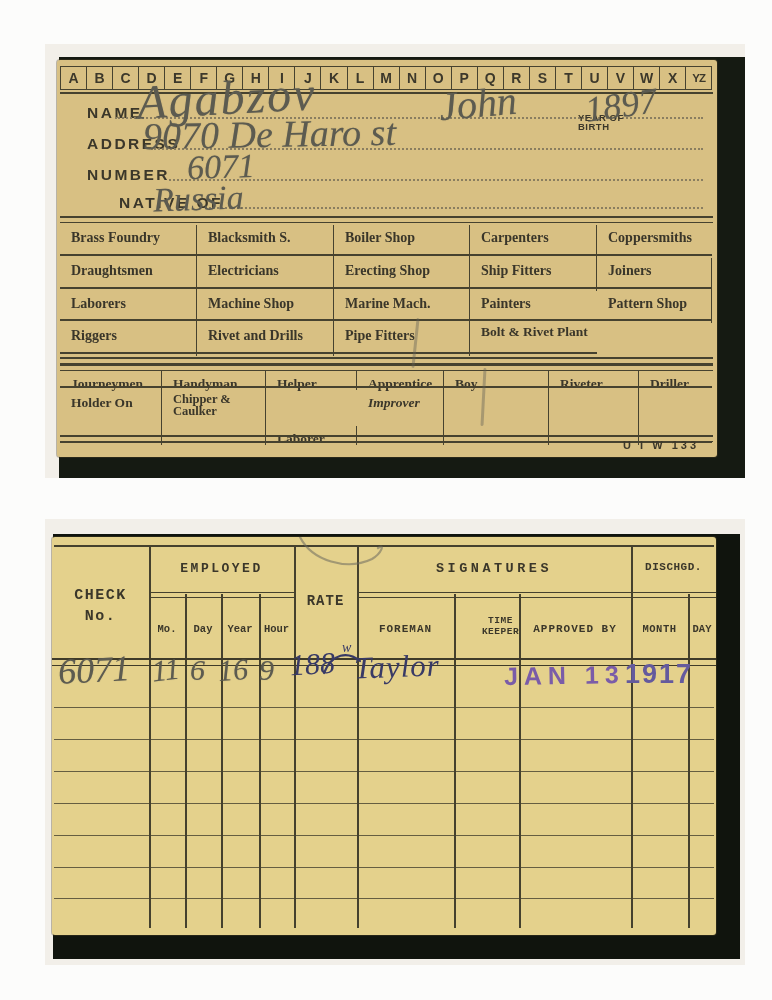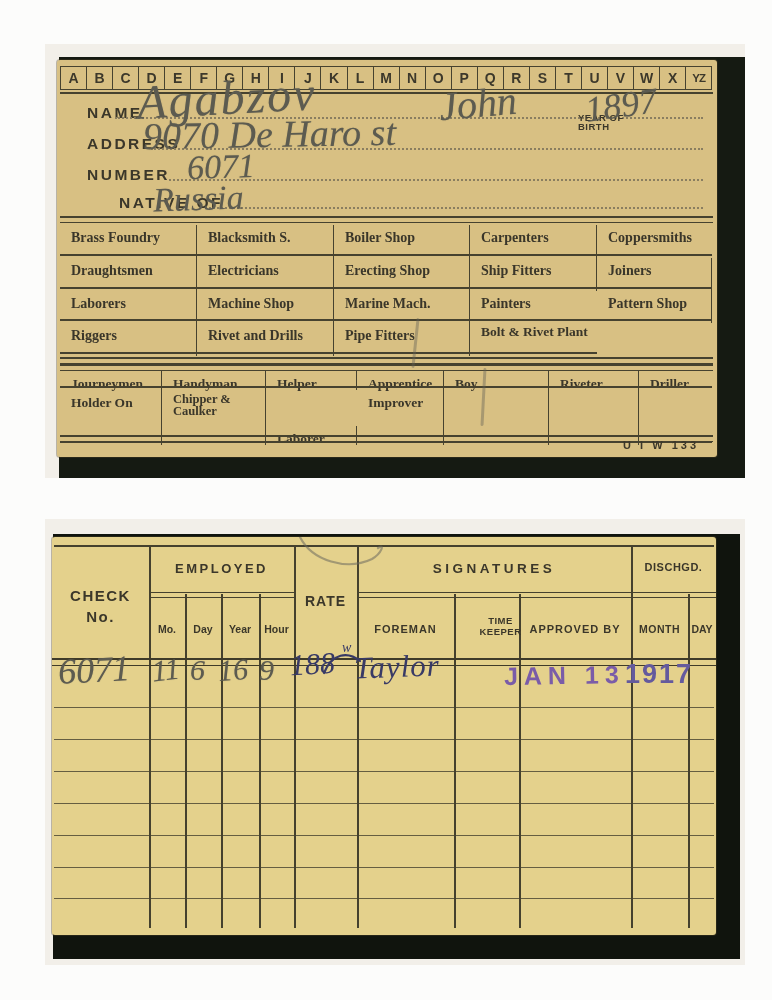--- a/index.html
+++ b/index.html
@@ -41,21 +41,21 @@
   .gcell.last{border-right:none;}
   .gcell::after{content:"";position:absolute;left:0;right:0;bottom:2px;height:1.8px;background:#46422f;}
   .uiw{position:absolute;right:18px;top:379px;font-size:11px;font-weight:bold;
        letter-spacing:3px;color:#3b372a;}
   .pmark{position:absolute;width:3px;border-radius:2px;background:rgba(100,98,85,.42);}
 
   
   .vline{position:absolute;width:1.7px;background:#45412e;}
   .hline{position:absolute;left:2px;right:2px;height:1.4px;background:rgba(69,65,46,.8);}
   .topline{position:absolute;left:2px;right:2px;top:8px;height:2px;background:#45412e;}
-  .bhead{position:absolute;font-weight:bold;color:#3b372a;text-align:center;}
+  .bhead{position:absolute;font-weight:bold;color:#3b372a;text-align:center;font-family:Liberation Mono, monospace;}
   .dbl2{position:absolute;height:4px;border-top:1.5px solid #45412e;border-bottom:1.5px solid #45412e;}
   .heavy{position:absolute;left:0;right:0;top:121px;height:5px;
          border-top:2.4px solid #3f3b29;border-bottom:1.5px solid #3f3b29;}
   .stamp{position:absolute;font-weight:bold;color:#7a5ca8;white-space:nowrap;}
   .squiggle{position:absolute;}
 </style>
 </head>
 <body>
 
 <div class="scan" id="scan-front">
@@ -143,21 +143,21 @@
       <div class="gcell" style="font-size:13.5px;">Journeymen</div>
       <div class="gcell" style="font-size:13.5px;">Handyman</div>
       <div class="gcell" style="font-size:13.5px;">Helper</div>
       <div class="gcell" style="font-size:13.5px;">Apprentice</div>
       <div class="gcell" style="font-size:13.5px;">Boy</div>
       <div class="gcell" style="font-size:13.5px;">Riveter</div>
       <div class="gcell last" style="font-size:13.5px;">Driller</div>
       <div class="gcell" style="font-size:13.5px;">Holder On</div>
       <div class="gcell" style="font-size:12.5px;line-height:12px;padding-top:3px;">Chipper &amp; Caulker</div>
       <div class="gcell" style="font-size:13.5px;margin-top:36px;">Laborer</div>
-      <div class="gcell" style="font-size:13.5px;">Improver</div>
+      <div class="gcell" style="font-size:13.5px;font-style:italic;">Improver</div>
       <div class="gcell" style="font-size:13.5px;"></div>
       <div class="gcell" style="font-size:13.5px;"></div>
       <div class="gcell last" style="font-size:13.5px;"></div>
     </div>
 
     <div class="dbl" style="top:375px;"></div>
     <div class="uiw">U I W 133</div>
 
     <div class="pmark" style="left:357px;top:258px;height:50px;transform:rotate(6deg);"></div>
     <div class="pmark" style="left:425px;top:308px;height:58px;transform:rotate(3deg);"></div>

